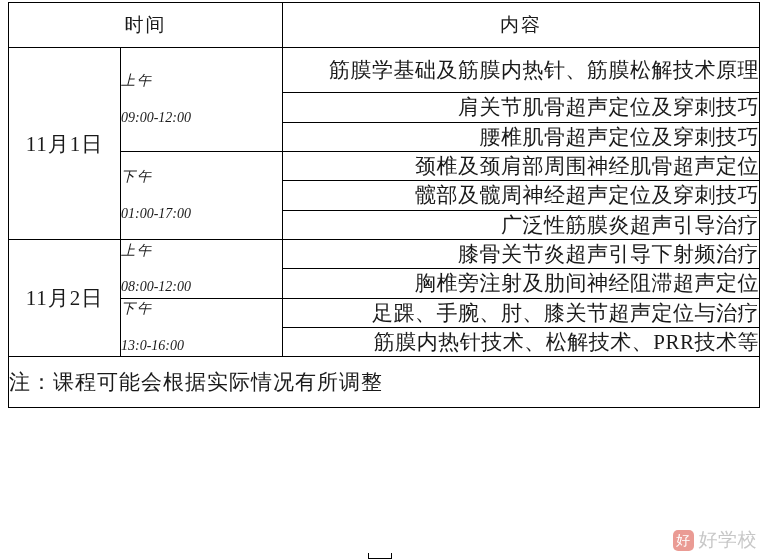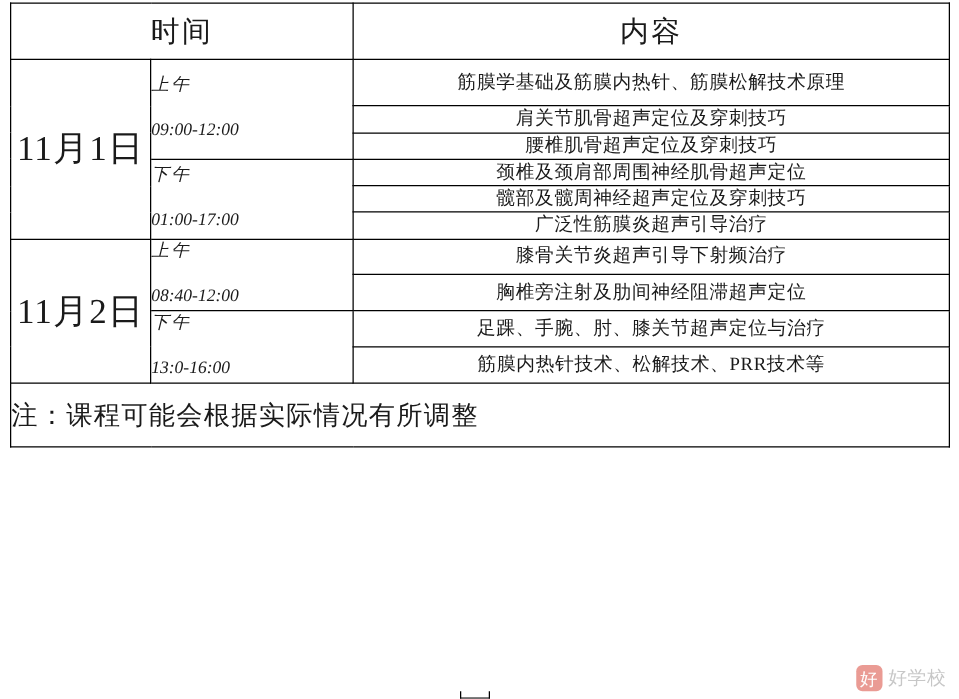--- a/index.html
+++ b/index.html
@@ -32,41 +32,41 @@
     vertical-align: middle;
     font-weight: normal;
   }
   .col-date { width: 112px; }
   .col-half { width: 162px; }
   .col-content { width: 477px; }
 
   .head-cell {
     height: 44px;
     text-align: center;
-    font-size: 23px;
+    font-size: 19px;
     letter-spacing: 2px;
   }
   .date-cell {
     text-align: center;
-    font-size: 28px;
+    font-size: 21px;
     letter-spacing: 1px;
   }
   .half-cell {
     font-size: 14px;
     line-height: 1.45;
     padding: 6px 0;
     font-style: italic;
   }
   .half-cell .label { display: block; letter-spacing: 2px; }
   .half-cell .time { display: block; letter-spacing: 0px; margin-top: 16px; }
   .content-cell {
-    font-size: 15px;
+    font-size: 21px;
     line-height: 1.35;
     padding: 7px 10px 7px 12px;
-    text-align: center;
+    text-align: right;
     letter-spacing: 0.5px;
   }
   .content-cell.two-line { padding-top: 8px; padding-bottom: 8px; }
   .note-cell {
     height: 50px;
     text-align: left;
     font-size: 21px;
     letter-spacing: 1px;
   }
   .watermark {
@@ -87,21 +87,21 @@
     color: #ffffff;
     font-size: 14px;
     font-family: "Liberation Sans", sans-serif;
     display: flex;
     align-items: center;
     justify-content: center;
     line-height: 1;
   }
   .wm-text {
     font-family: "Liberation Sans", sans-serif;
-    font-size: 15px;
+    font-size: 19px;
     color: #9a9a9a;
     letter-spacing: 0.5px;
   }
   .bottom-stub {
     position: absolute;
     left: 368px;
     bottom: 0;
     width: 22px;
     height: 5px;
     border-left: 1px solid #000;
@@ -152,21 +152,21 @@
         <td class="content-cell">髋部及髋周神经超声定位及穿刺技巧</td>
       </tr>
       <tr>
         <td class="content-cell">广泛性筋膜炎超声引导治疗</td>
       </tr>
 
       <tr>
         <td class="date-cell" rowspan="4">11月2日</td>
         <td class="half-cell" rowspan="2">
           <span class="label">上午</span>
-          <span class="time">08:40-12:00</span>
+          <span class="time">08:00-12:00</span>
         </td>
         <td class="content-cell">膝骨关节炎超声引导下射频治疗</td>
       </tr>
       <tr>
         <td class="content-cell">胸椎旁注射及肋间神经阻滞超声定位</td>
       </tr>
       <tr>
         <td class="half-cell" rowspan="2">
           <span class="label">下午</span>
           <span class="time">13:0-16:00</span>

